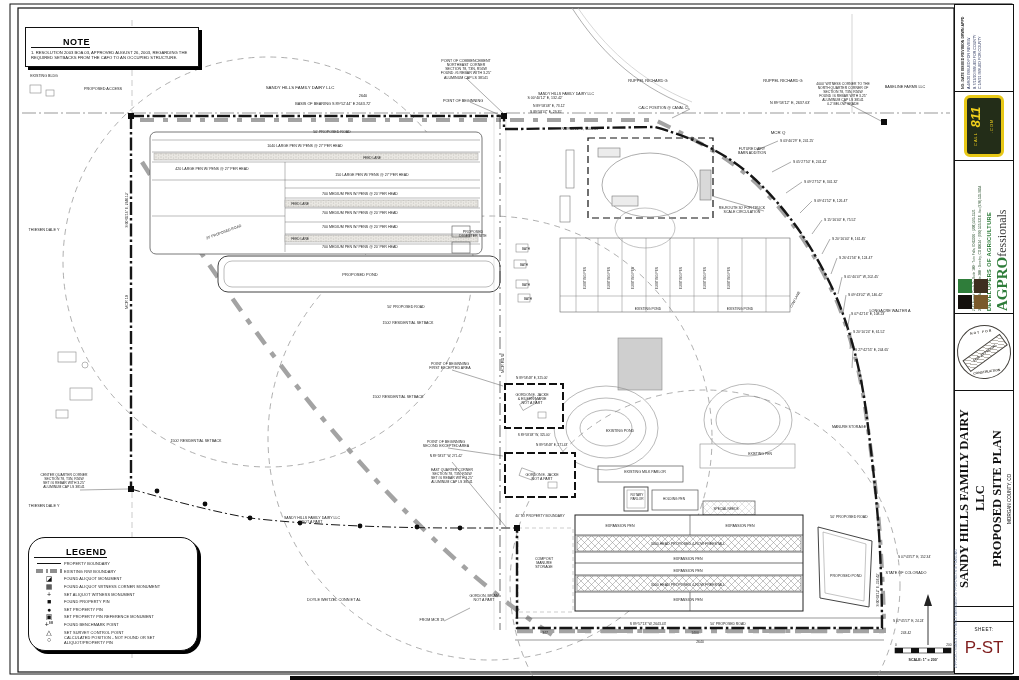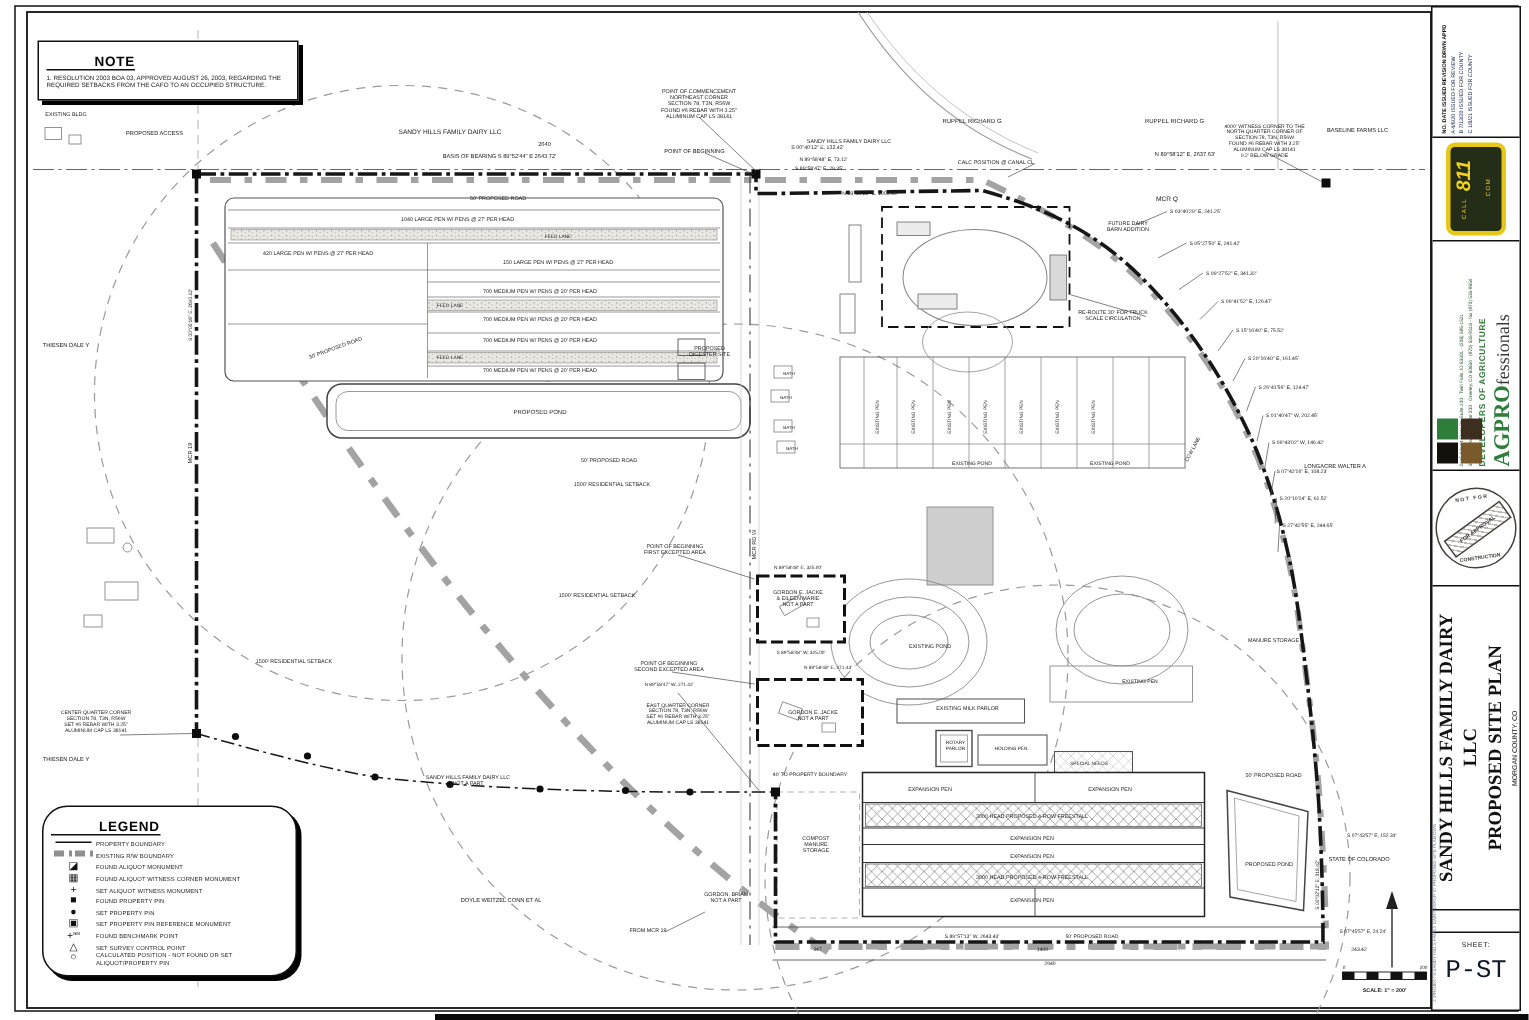--- a/index.html
+++ b/index.html
@@ -51,21 +51,21 @@
   .stamp .inner{position:absolute;left:4px;top:20px;width:44px;height:12px;transform:rotate(-28deg);
     border:1px solid #44413c;background:repeating-linear-gradient(45deg,#bdb9b2 0 1px,transparent 1px 3px);
     display:flex;align-items:center;justify-content:center;font-size:3.6px;font-weight:bold;color:#33302c;}
   #tb-title{height:215px;}
   #tb-title .rot.main{position:absolute;right:8px;top:4px;height:207px;text-align:center;
     font-family:"Liberation Serif",serif;font-size:12.5px;font-weight:bold;color:#111;line-height:1.3;}
   #tb-title .rot.county{position:absolute;right:1px;top:4px;height:207px;text-align:center;font-size:4.6px;color:#111;}
   #tb-blank{height:14px;}
   #tb-sheet{height:56px;border-bottom:none;text-align:center;}
   #tb-sheet .sheet-label{font-size:4.6px;margin-top:5px;color:#111;letter-spacing:.5px;}
-  #tb-sheet .sheet-value{font-size:17px;font-family:Liberation Mono, monospace;color:#0f172a;margin-top:6px;}
+  #tb-sheet .sheet-value{font-size:17px;font-family:Liberation Sans, sans-serif;color:#7f1d1d;margin-top:6px;}
   #tb-filepath{position:absolute;left:954px;top:4px;height:668px;width:5px;}
   #tb-filepath .rot{position:absolute;left:0;top:4px;height:660px;font-size:3px;color:#6a7b9b;}
   #bottomstrip{position:absolute;left:290px;top:676px;width:729px;height:4px;background:#0a0a0a;}
 </style>
 </head>
 <body>
 
 <div id="sheet">
 
   

